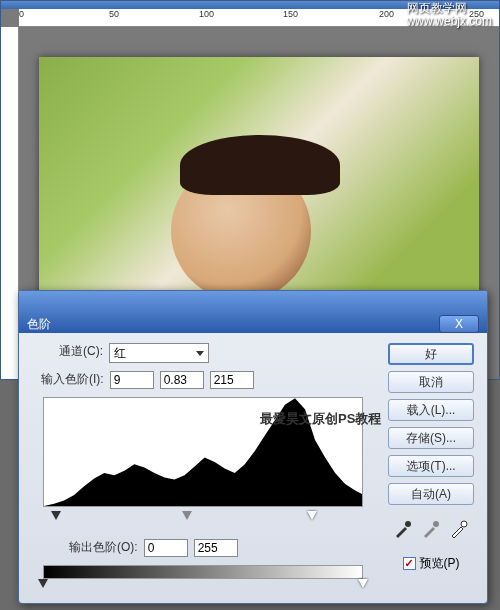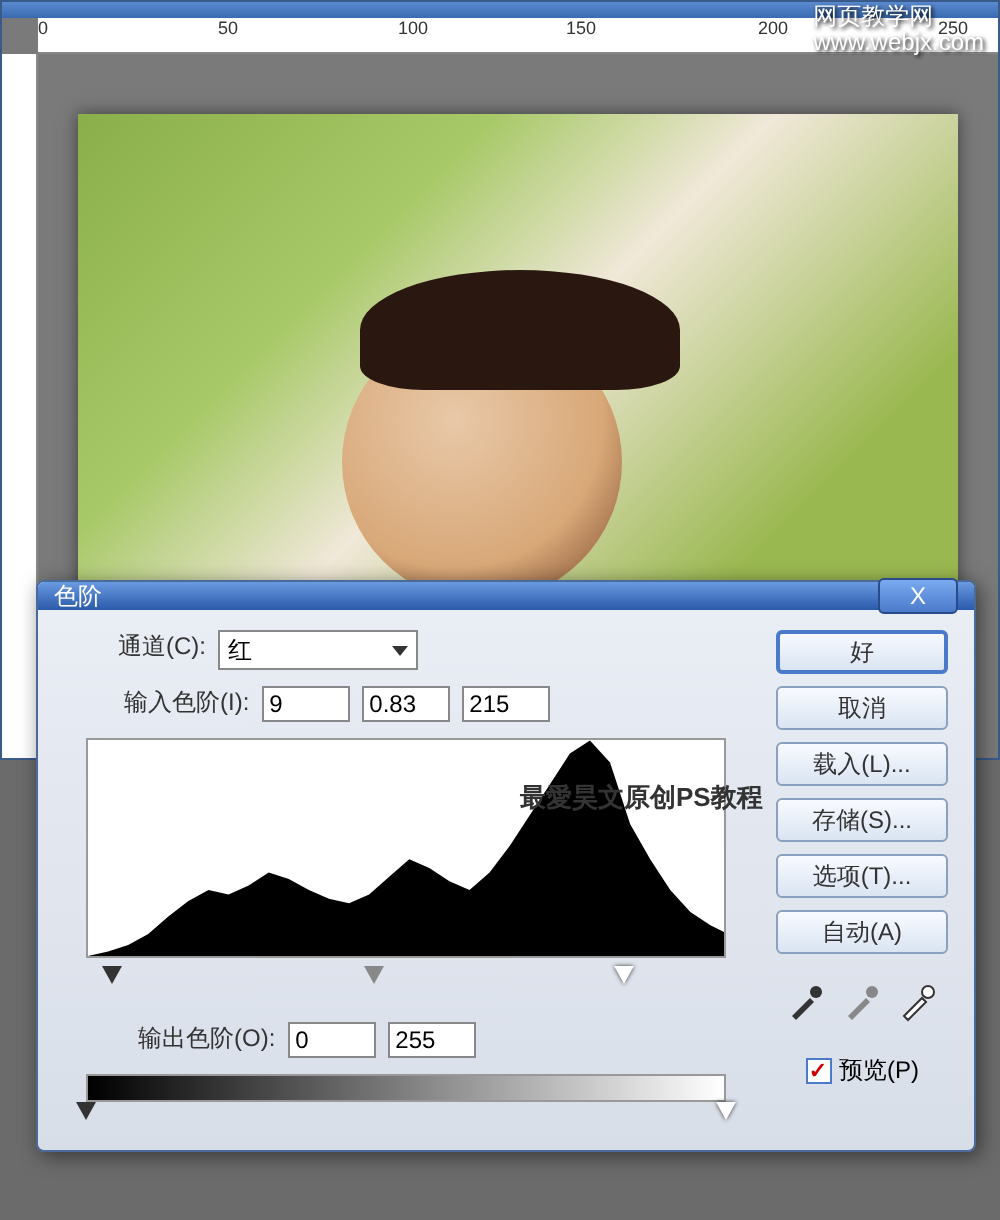--- a/index.html
+++ b/index.html
@@ -9,21 +9,21 @@
 .ruler-h{position:absolute;top:8px;left:18px;right:0;height:18px;background:#fff;border-bottom:1px solid #888}
 .ruler-h .tick{position:absolute;top:0;font-size:9px;color:#333}
 .ruler-v{position:absolute;top:26px;left:0;width:18px;bottom:0;background:#fff;border-right:1px solid #888}
 .canvas-area{position:absolute;top:26px;left:18px;right:0;bottom:0;background:#7a7a7a}
 .canvas{margin:30px 20px;width:440px;height:260px;background:#fff;box-shadow:0 0 8px rgba(0,0,0,.5)}
 .photo{width:100%;height:100%;background:linear-gradient(135deg,#8aaf4a 0%,#a8c968 30%,#f0e8d8 50%,#9ab850 80%);position:relative;overflow:hidden}
 .photo::before{content:"";position:absolute;left:30%;top:40%;width:140px;height:140px;background:radial-gradient(circle at 40% 35%,#e8c8a8 0%,#d8a878 60%,#8a5838 90%);border-radius:50%}
 .photo::after{content:"";position:absolute;left:32%;top:30%;width:160px;height:60px;background:#2a1810;border-radius:50% 50% 20% 20%}
 .watermark-tr{position:absolute;top:2px;right:8px;color:#fff;font-size:11px;text-shadow:1px 1px 2px #000;text-align:left;line-height:13px}
 .dialog{position:absolute;top:290px;left:18px;width:470px;background:linear-gradient(#eaeef5,#d8dee8);border:1px solid #4a6a9a;box-shadow:2px 2px 10px rgba(0,0,0,.5);border-radius:4px}
-.dlg-titlebar{height:14px;background:linear-gradient(#6a9ae0,#2a5aaa);border-radius:3px 3px 0 0;display:flex;align-items:center;padding:0 8px;color:#fff}
+.dlg-titlebar{height:42px;background:linear-gradient(#6a9ae0,#2a5aaa);border-radius:3px 3px 0 0;display:flex;align-items:flex-end;padding:0 8px;color:#fff}
 .dlg-title{flex:1}
 .dlg-close{width:40px;height:18px;background:linear-gradient(#7aaaf0,#4a7aca);border:1px solid #2a4a8a;border-radius:3px;color:#fff;text-align:center;line-height:16px;cursor:pointer}
 .dlg-body{display:flex;padding:10px}
 .dlg-main{flex:1;padding-right:8px}
 .dlg-side{width:92px;display:flex;flex-direction:column;gap:6px;align-items:center}
 .row{display:flex;align-items:flex-start;margin-bottom:8px;gap:6px}
 .lbl{color:#333}
 .select{width:100px;height:20px;border:1px solid #888;background:#fff;display:flex;align-items:center;padding:0 4px;justify-content:space-between}
 .select .arrow{width:0;height:0;border-left:4px solid transparent;border-right:4px solid transparent;border-top:5px solid #333}
 .inp{width:44px;height:18px;border:1px solid #888;background:#fff;padding:0 3px;text-align:left}
@@ -34,21 +34,21 @@
 .slider-track .handle.mid{border-top-color:#888}
 .slider-track .handle.white{border-top-color:#fff;filter:drop-shadow(0 0 1px #333)}
 .gradient-bar{width:320px;height:14px;margin:4px auto 0;background:linear-gradient(to right,#000,#fff);border:1px solid #999}
 .btn{width:86px;height:22px;background:linear-gradient(#f8faff,#dae4f2);border:1px solid #8aa0c0;border-radius:3px;text-align:center;line-height:20px;cursor:pointer;color:#333}
 .btn.primary{border:2px solid #4a7aca;line-height:18px}
 .eyedroppers{display:flex;gap:8px;margin-top:8px}
 .eyedropper{width:20px;height:20px;position:relative}
 .eyedropper svg{width:20px;height:20px}
 .preview-chk{display:flex;align-items:center;gap:4px;margin-top:10px}
 .chk{width:13px;height:13px;border:1px solid #4a7aca;background:#fff;display:flex;align-items:center;justify-content:center;color:#c00;font-size:11px;font-weight:bold}
-.watermark-mid{position:absolute;top:390px;left:260px;color:#333;font-size:13px;font-weight:bold;z-index:10}
+.watermark-mid{position:absolute;top:410px;left:260px;color:#333;font-size:13px;font-weight:bold;z-index:10}
 </style>
 </head>
 <body>
 
 <div class="doc-window">
   <div class="doc-titlebar"></div>
   <div class="ruler-h">
     <span class="tick" style="left:0">0</span>
     <span class="tick" style="left:90px">50</span>
     <span class="tick" style="left:180px">100</span>
@@ -76,21 +76,21 @@
   </div>
   <div class="dlg-body">
     <div class="dlg-main">
       <div class="row" style="margin-left:30px">
         <span class="lbl">通道(C):</span>
         <div class="select">
           <span>红</span>
           <span class="arrow"></span>
         </div>
       </div>
-      <div class="row" style="margin-left:33px">
+      <div class="row" style="margin-left:12px">
         <span class="lbl">输入色阶(I):</span>
         <input class="inp" value="9" style="">
         <input class="inp" value="0.83" style="">
         <input class="inp" value="215" style="">
       </div>
       <div class="histogram">
         <svg id="histo-svg" width="320" height="110">
             <polygon points="0,110 0,110 10.03921568627451,107.8 20.07843137254902,104.5 30.11764705882353,99 40.15686274509804,90.2 50.19607843137255,82.5 60.23529411764706,77 70.27450980392157,79.19999999999999 80.31372549019608,74.8 90.35294117647058,68.2 100.3921568627451,71.5 110.43137254901961,77 120.47058823529412,81.4 130.50980392156862,83.6 140.54901960784315,79.19999999999999 150.58823529411765,70.4 160.62745098039215,61.6 170.66666666666666,66 180.70588235294116,72.6 190.7450980392157,77 200.7843137254902,68.2 210.8235294117647,55 220.86274509803923,39.599999999999994 230.90196078431373,24.200000000000003 240.94117647058823,8.799999999999997 250.98039215686273,2.200000000000003 261.01960784313724,13.200000000000003 271.05882352941177,44 281.0980392156863,61.6 291.1372549019608,77 301.1764705882353,88 311.2156862745098,94.6 320,99 320,110" fill="#000"></polygon>
           </svg>
       </div>

